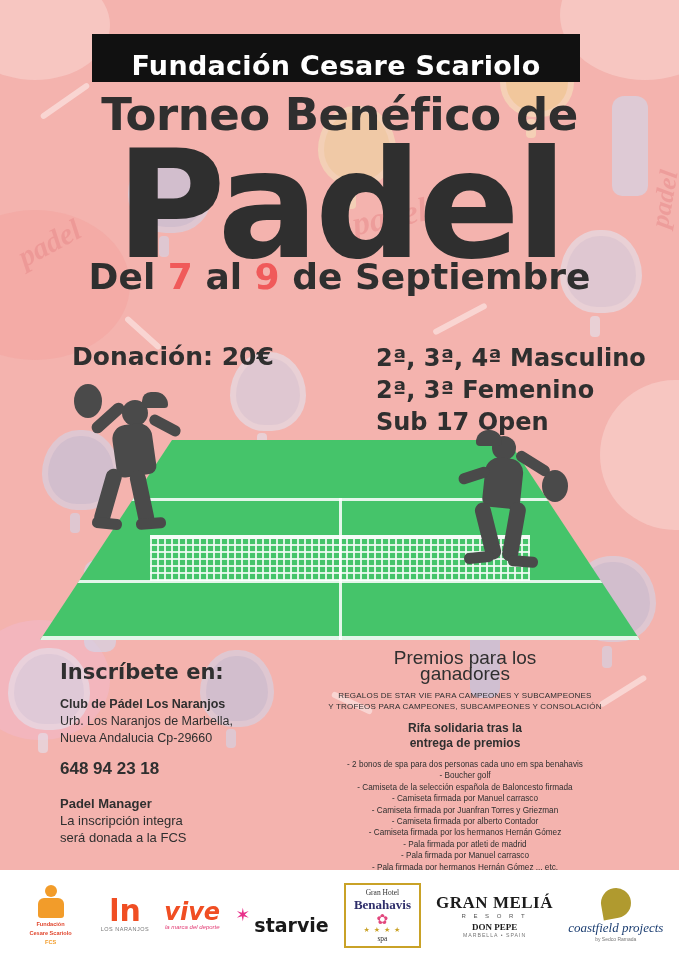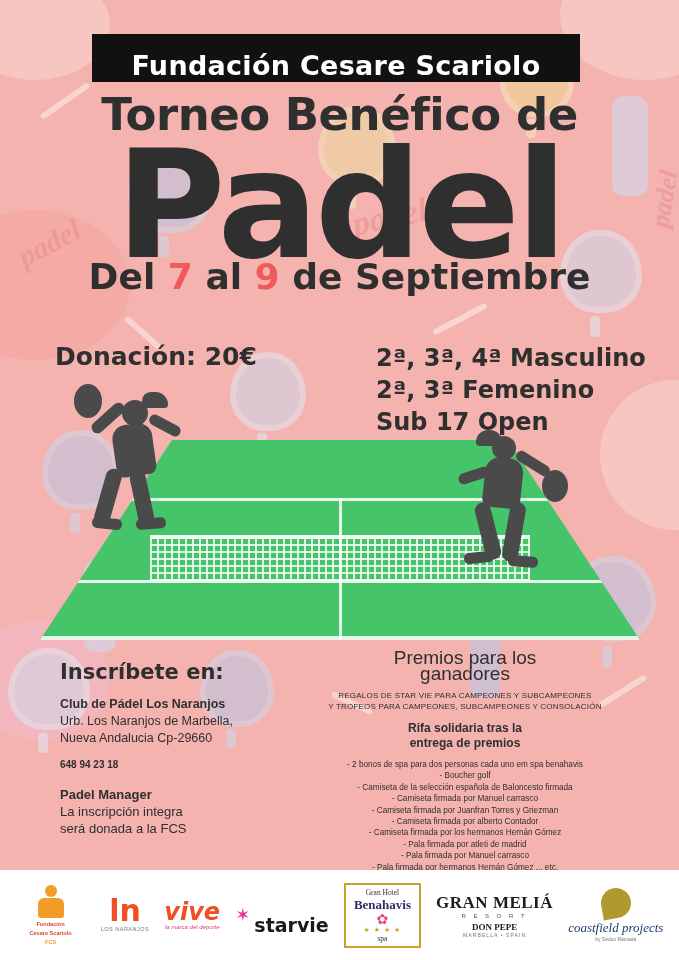--- a/index.html
+++ b/index.html
@@ -43,21 +43,21 @@
     font-family:"DejaVu Sans", sans-serif;
   }
   .t-fechas{
     position:absolute;top:256px;left:0;width:100%;text-align:center;z-index:5;
     font-size:36px;font-weight:bold;color:#2f2f2f;
     font-family:"DejaVu Sans", sans-serif;
   }
   .t-fechas .num{color:#f05a5a;}
 
   .donacion{
-    position:absolute;top:342px;left:55px;z-index:5;
+    position:absolute;top:342px;left:72px;z-index:5;
     font-size:25px;font-weight:bold;color:#2f2f2f;
     font-family:"DejaVu Sans", sans-serif;
   }
   .cats{
     position:absolute;top:342px;left:376px;z-index:5;
     font-size:24px;line-height:32px;font-weight:bold;color:#2f2f2f;
     font-family:"DejaVu Sans", sans-serif;
   }
 
   
@@ -77,21 +77,21 @@
   }
   .player{position:absolute;background:#4a4a4a;}
 
   
   .panel-left{
     position:absolute;left:60px;top:660px;width:230px;z-index:6;color:#2f2f2f;
   }
   .panel-left h3{margin:0 0 12px 0;font-size:21px;font-weight:bold;font-family:"DejaVu Sans",sans-serif;}
   .panel-left .line{font-size:12.5px;line-height:17px;}
   .panel-left .bold{font-weight:bold;margin-top:6px;}
-  .panel-left .phone{font-size:10px;font-weight:bold;margin-top:12px;}
+  .panel-left .phone{font-size:17px;font-weight:bold;margin-top:12px;}
   .panel-left .pm{margin-top:16px;font-size:13px;font-weight:bold;line-height:17px;}
 
   .panel-right{
     position:absolute;left:300px;top:650px;width:330px;z-index:6;text-align:center;color:#2f2f2f;
   }
   .panel-right .title{font-size:19px;font-weight:normal;line-height:16px;}
   .panel-right .sub{font-size:8px;line-height:11px;margin-top:8px;letter-spacing:.2px;}
   .panel-right .rifa{font-size:12px;font-weight:bold;line-height:15px;margin-top:9px;}
   .panel-right ul{list-style:none;margin:8px 0 0 0;padding:0;}
   .panel-right li{font-size:8.2px;line-height:11.4px;}

